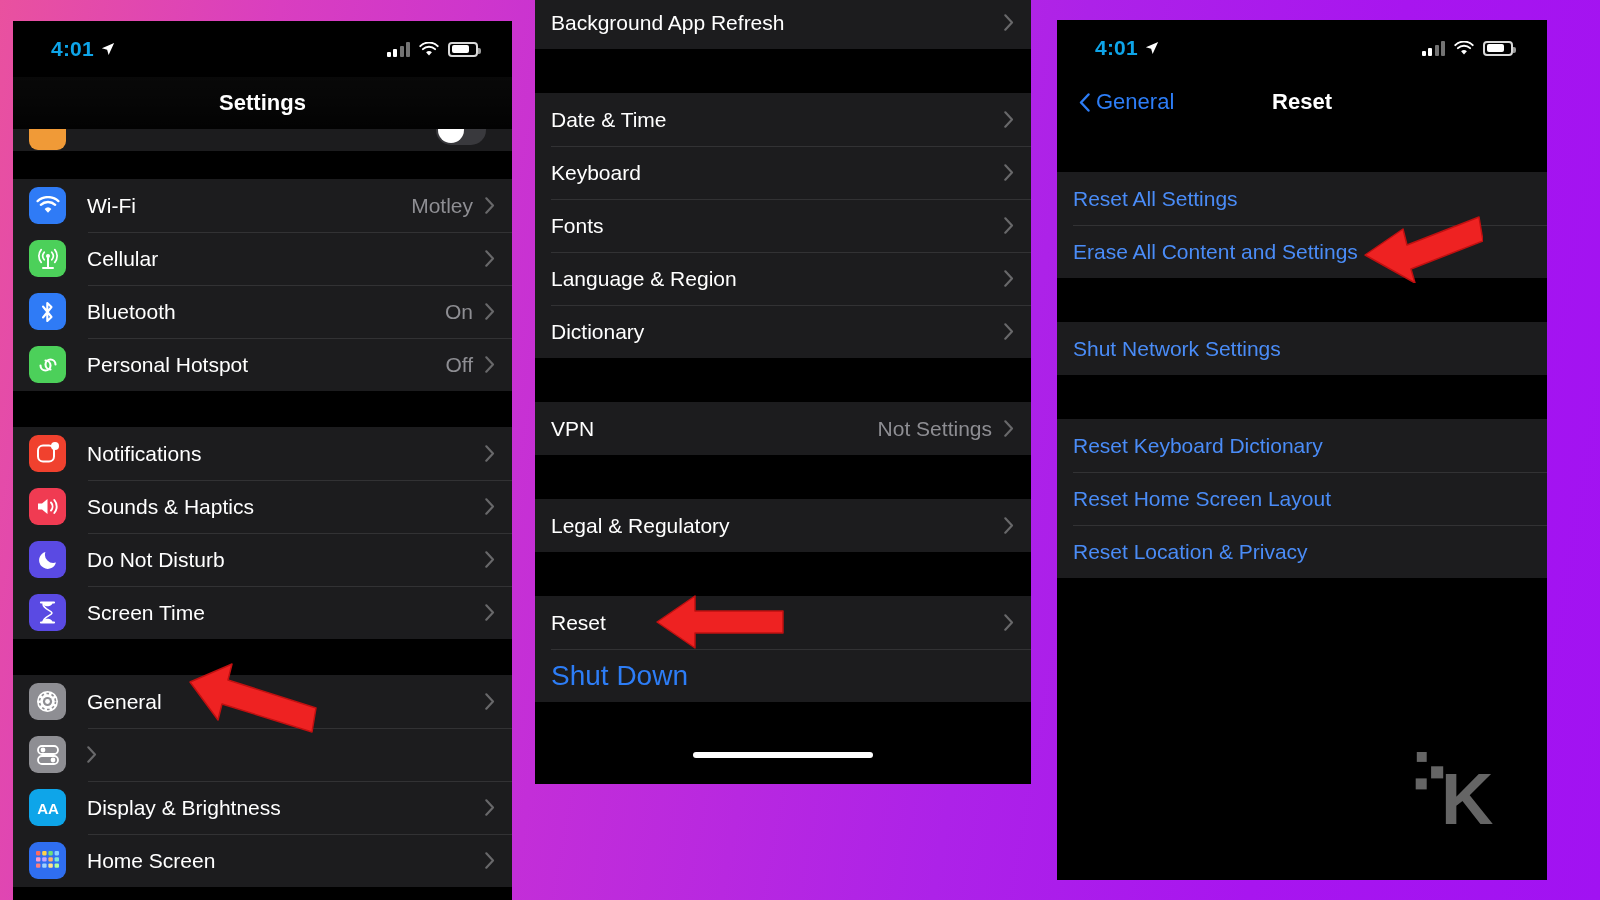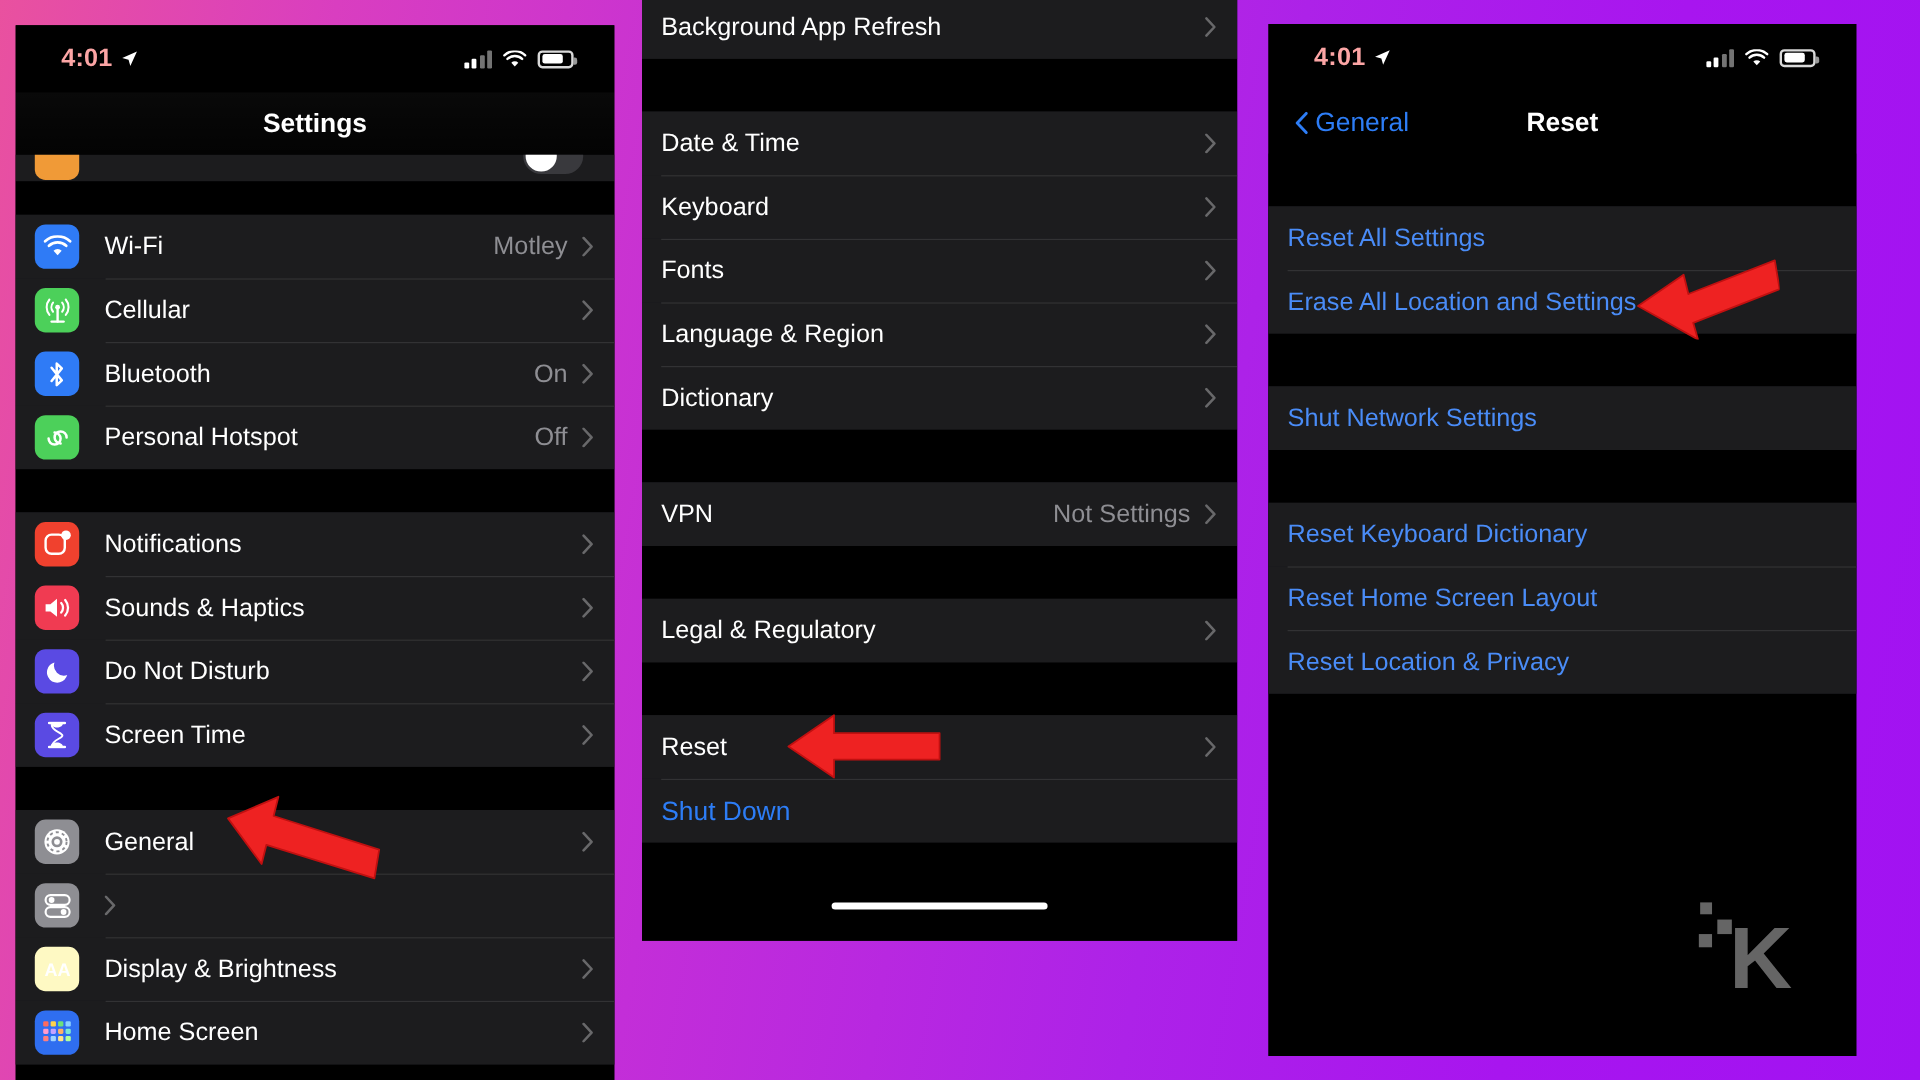--- a/index.html
+++ b/index.html
@@ -19,21 +19,21 @@
   #phone1 { left:13px;  top:21px;  width:499px; height:879px; }
   #phone2 { left:535px; top:-4px;  width:496px; height:788px; }
   #phone3 { left:1057px;top:20px;  width:490px; height:860px; }
 
   .screen { width:100%; height:100%; background:#000; position:relative; }
 
   
   .statusbar {
     height:56px; display:flex; align-items:center;
     justify-content:space-between; padding:0 34px 0 38px;
-    color:#fca5a5;
+    color:#0ea5e9;
   }
   .sb-time { font-size:21px; font-weight:700; letter-spacing:.2px; display:flex; align-items:center; gap:7px;}
   .loc-arrow { display:inline-block; width:14px; height:14px; }
   .sb-right { display:flex; align-items:center; gap:9px; }
   .bars { display:flex; align-items:flex-end; gap:2.5px; height:15px; }
   .bars i { width:4px; background:#fff; border-radius:1px; display:block; }
   .bars i:nth-child(1){ height:5px; }
   .bars i:nth-child(2){ height:8px; }
   .bars i:nth-child(3){ height:11px; opacity:.45;}
   .bars i:nth-child(4){ height:15px; opacity:.45;}
@@ -58,21 +58,21 @@
   }
   .row + .row::before {
     content:""; position:absolute; left:75px; right:0; top:0; height:1px; background:#323234;
   }
   .group.plain .row + .row::before { left:16px; }
   .icon { width:37px; height:37px; border-radius:9px; flex:0 0 37px;
           display:flex; align-items:center; justify-content:center; margin-right:21px; }
   .label { color:#fff; font-size:21px; flex:1; }
   .value { color:#8e8e93; font-size:21px; margin-right:12px; }
   .chev { width:10px; height:17px; margin-right:17px; opacity:.45; }
-  .bluelabel { color:#2d7df6; font-size:22px; flex:1; }
+  .bluelabel { color:#2d7df6; font-size:28px; flex:1; }
   .bluelink { color:#4a8cf7; font-size:21px; flex:1; }
 
   
   .cut-row { height:22px; overflow:hidden; position:relative; background:#1c1c1e; }
   .cut-row .icon-cut { position:absolute; left:16px; top:-16px; width:37px; height:37px;
                        border-radius:9px; background:#f09a37; }
   .cut-row .toggle-cut { position:absolute; right:26px; top:-14px; width:50px; height:30px;
                          border-radius:15px; background:#39393d; }
   .cut-row .toggle-knob { position:absolute; right:48px; top:-12px; width:26px; height:26px;
                           border-radius:50%; background:#fff; }
@@ -276,21 +276,21 @@
                 <rect x="2" y="13" width="20" height="8" rx="4" fill="none" stroke="#fff" stroke-width="1.8"></rect>
                 <circle cx="17" cy="17" r="2.4" fill="#fff"></circle>
               </svg>
             </span>
 
         <svg class="chev" viewBox="0 0 10 17">
               <path d="M1.3 1.3 8 8.5l-6.7 7.2" stroke="#c5c5c7" stroke-width="2.1" fill="none" stroke-linecap="round" stroke-linejoin="round"></path>
             </svg>
       </div>
           <div class="row">
-        <span class="icon" style="background:#fef9c3">
+        <span class="icon" style="background:#0ea5e9">
               <svg width="30" height="18" viewBox="0 0 30 18">
                 <text x="15" y="14.5" text-anchor="middle" font-family="Liberation Sans, sans-serif" font-size="15" font-weight="700" fill="#fff">AA</text>
               </svg>
             </span>
         <span class="label">Display &amp; Brightness</span>
 
         <svg class="chev" viewBox="0 0 10 17">
               <path d="M1.3 1.3 8 8.5l-6.7 7.2" stroke="#c5c5c7" stroke-width="2.1" fill="none" stroke-linecap="round" stroke-linejoin="round"></path>
             </svg>
       </div>
@@ -449,21 +449,21 @@
       <span class="title">Reset</span>
     </div>
 
     <div id="p3-list">
         <div class="gap" style="height:44px"></div>
         <div class="group plain">
           <div class="row">
         <span class="bluelink">Reset All Settings</span>
       </div>
           <div class="row">
-        <span class="bluelink">Erase All Location and Settings</span>
+        <span class="bluelink">Erase All Content and Settings</span>
       </div>
         </div>
         <div class="gap" style="height:44px"></div>
         <div class="group plain">
           <div class="row">
         <span class="bluelink">Shut Network Settings</span>
       </div>
         </div>
         <div class="gap" style="height:44px"></div>
         <div class="group plain">

